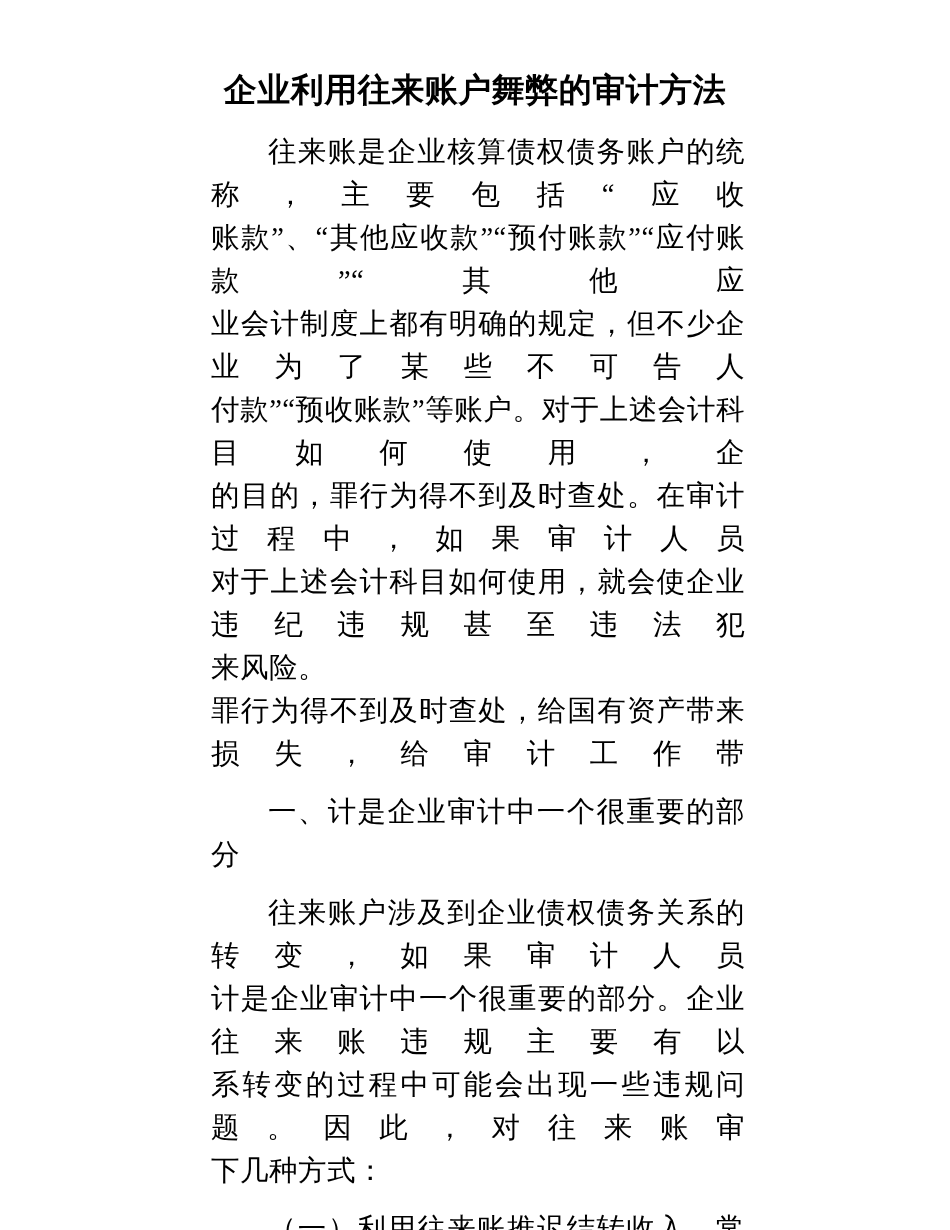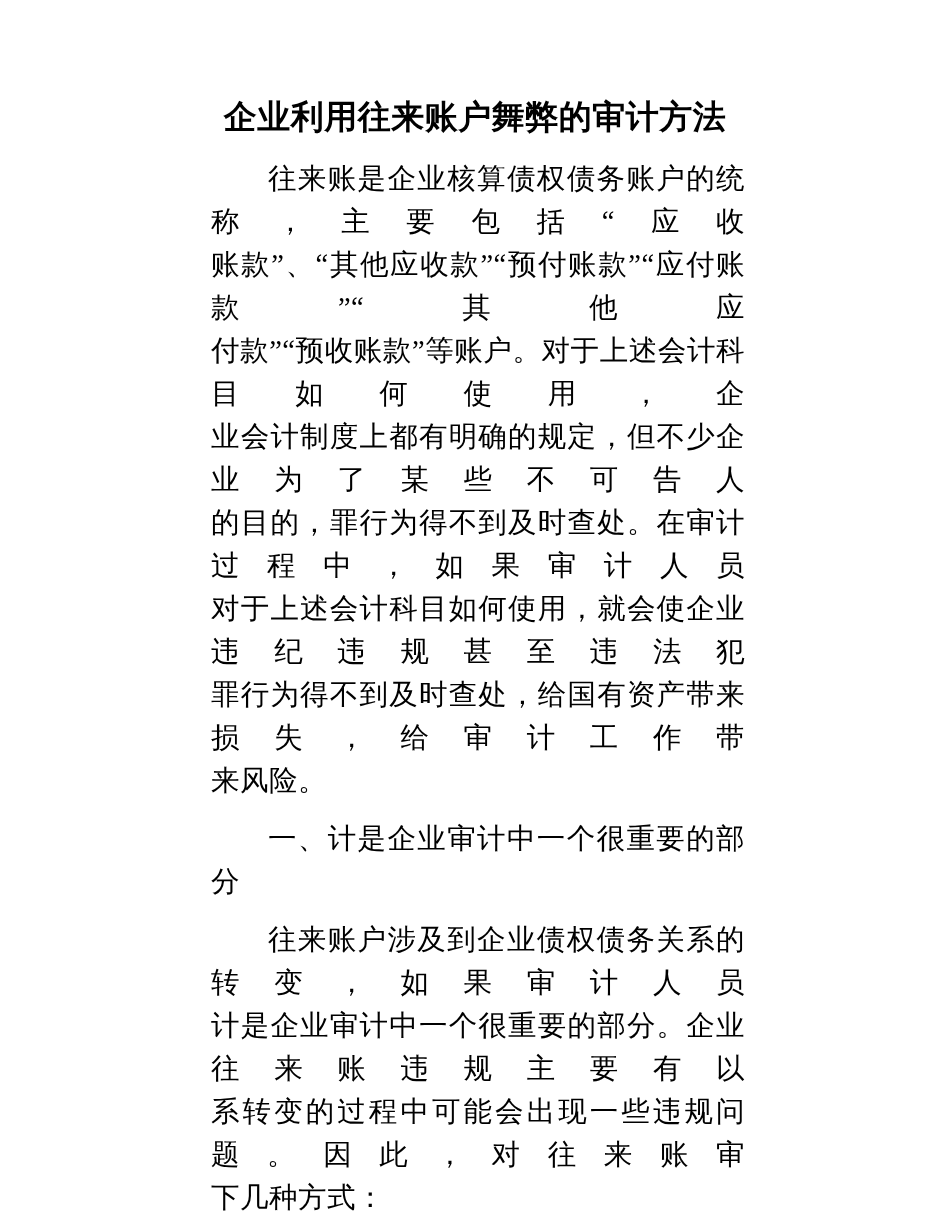--- a/index.html
+++ b/index.html
@@ -8,21 +8,21 @@
     background: #ffffff;
   }
   .page {
     position: relative;
     box-sizing: border-box;
     width: 820px;
     height: 1230px;
     margin: 0 auto;
     background: #ffffff;
     color: #000000;
-    padding: 95px 140px 0 140px;
+    padding: 68px 140px 0 140px;
     overflow: hidden;
     font-family: "Liberation Serif", "DejaVu Serif", serif;
   }
   .doc-title {
     margin: 0 0 18px 0;
     font-family: "DejaVu Sans", "Liberation Sans", sans-serif;
     font-weight: bold;
     font-size: 33px;
     line-height: 44px;
     text-align: center;
@@ -48,26 +48,26 @@
 </style>
 </head>
 <body>
 
 <main class="page">
   <h1 class="doc-title">企业利用往来账户舞弊的审计方法</h1>
   <div>
       <div class="block paragraph">
         <div class="line first">往来账是企业核算债权债务账户的统称，主要包括“应收</div>
         <div class="line">账款”、“其他应收款”“预付账款”“应付账款”“其他应</div>
+        <div class="line">业会计制度上都有明确的规定，但不少企业为了某些不可告人</div>
         <div class="line">付款”“预收账款”等账户。对于上述会计科目如何使用，企</div>
-        <div class="line">业会计制度上都有明确的规定，但不少企业为了某些不可告人</div>
         <div class="line">的目的，罪行为得不到及时查处。在审计过程中，如果审计人员</div>
         <div class="line">对于上述会计科目如何使用，就会使企业违纪违规甚至违法犯</div>
+        <div class="line last">来风险。</div>
         <div class="line">罪行为得不到及时查处，给国有资产带来损失，给审计工作带</div>
-        <div class="line last">来风险。</div>
       </div>
       <div class="block heading">
         <div class="line first last">一、计是企业审计中一个很重要的部分</div>
       </div>
       <div class="block paragraph">
         <div class="line first">往来账户涉及到企业债权债务关系的转变，如果审计人员</div>
         <div class="line">计是企业审计中一个很重要的部分。企业往来账违规主要有以</div>
         <div class="line">系转变的过程中可能会出现一些违规问题。因此，对往来账审</div>
         <div class="line last">下几种方式：</div>
       </div>

